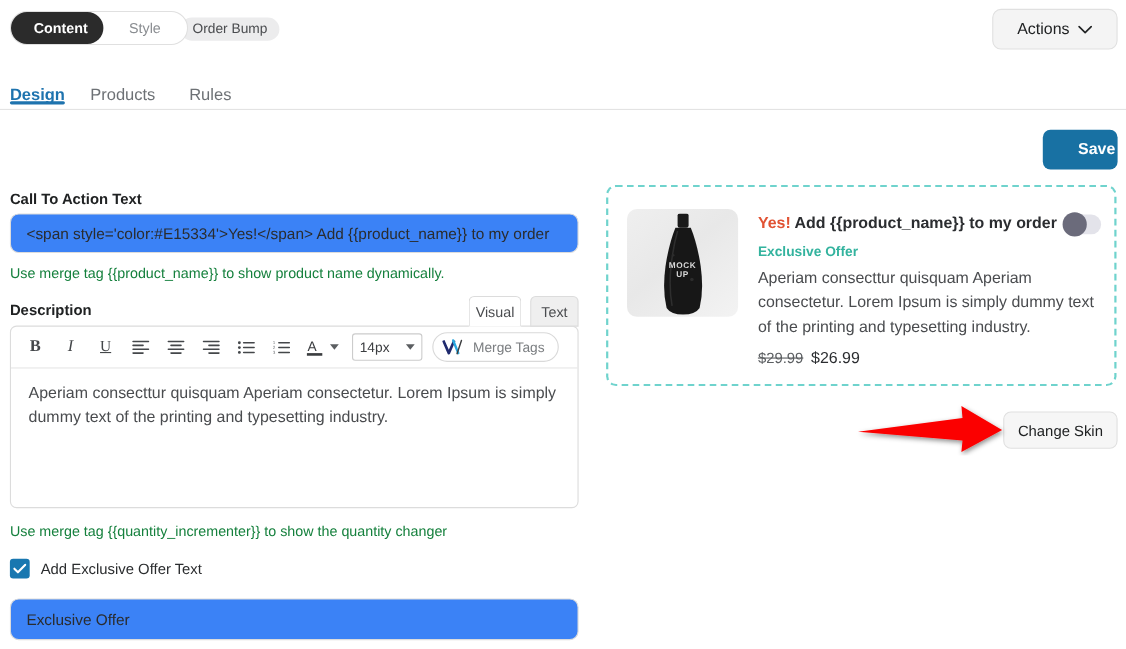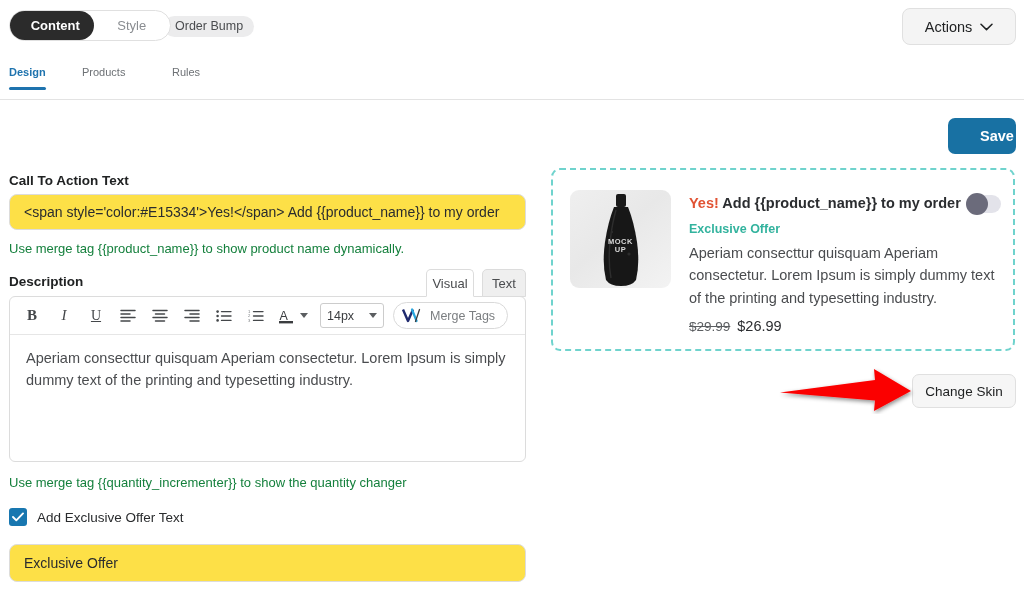--- a/index.html
+++ b/index.html
@@ -52,24 +52,23 @@
 
   
   .tabs {
     position: absolute; top: 62px; left: 0; width: 1024px; height: 38px;
   }
   .tabs-underline {
     position: absolute; left: 0; top: 37px; width: 1024px; height: 1px;
     background: #e3e3e3;
   }
   .tab {
-    position: absolute; top: 4px;
-    font-size: 11px;
-    cursor: pointer;
-    padding-bottom: 12px;
+    position: absolute; top: 16px;
+    font-size: 15px;
+    cursor: pointer;
   }
   .tab.active { color: #1e73ae; font-weight: bold; }
   .tab.inactive { color: #6d7175; }
   .tab.active::after {
     content: ""; position: absolute; left: 0; right: 0; bottom: 0;
     height: 3px; background: #1e73ae; border-radius: 2px;
   }
   #tab-0 { left: 9px; }
   #tab-1 { left: 82px; }
   #tab-2 { left: 172px; }
@@ -103,21 +102,21 @@
 
   .field-label {
     position: absolute; font-size: 13.5px; font-weight: bold; color: #202223;
   }
   #cta-label { left: 9px; top: 173px; }
   #desc-label { left: 9px; top: 274px; }
 
   .text-input {
     position: absolute;
     border: 1px solid #dcdcdc; border-radius: 8px;
-    background: #fde047;
+    background: #3b82f6;
     font-size: 14px; color: #2a2c2e;
     padding: 0 14px;
     font-family: "Liberation Sans", sans-serif;
     outline: none;
   }
   #cta-input { left: 9px; top: 194px; width: 517px; height: 36px; }
   #exclusive-input { left: 9px; top: 544px; width: 517px; height: 38px; }
 
   .helper {
     position: absolute; font-size: 13px; color: #15803d;

